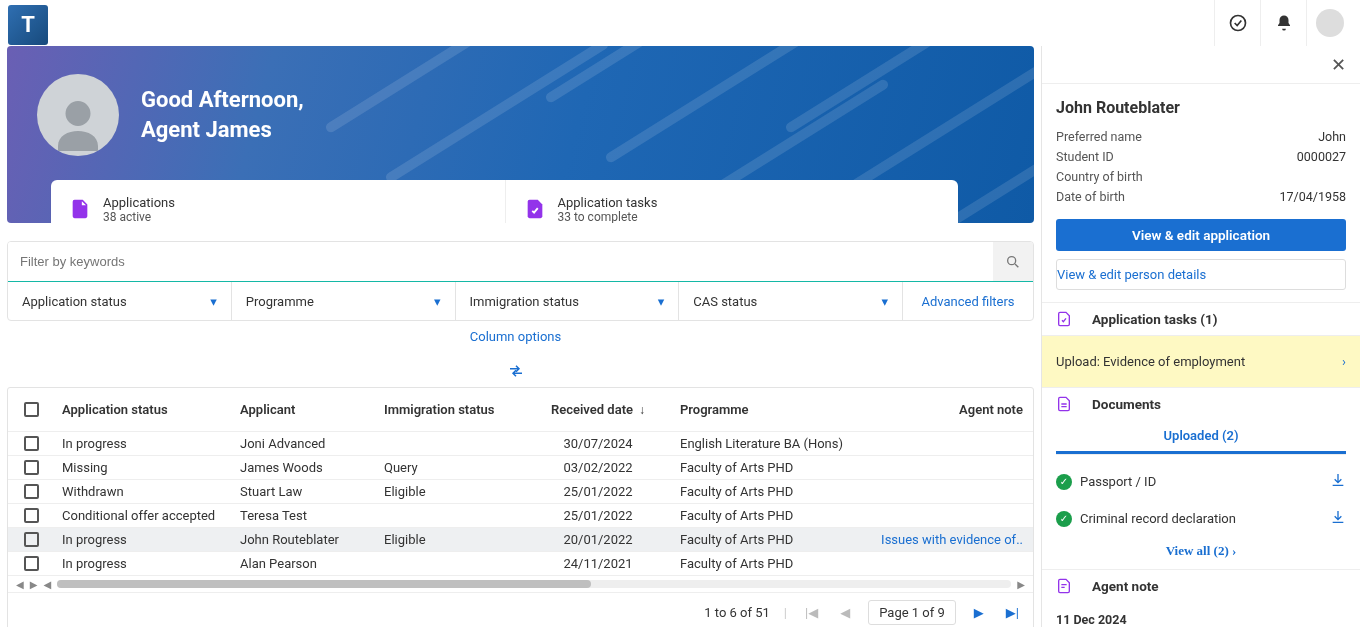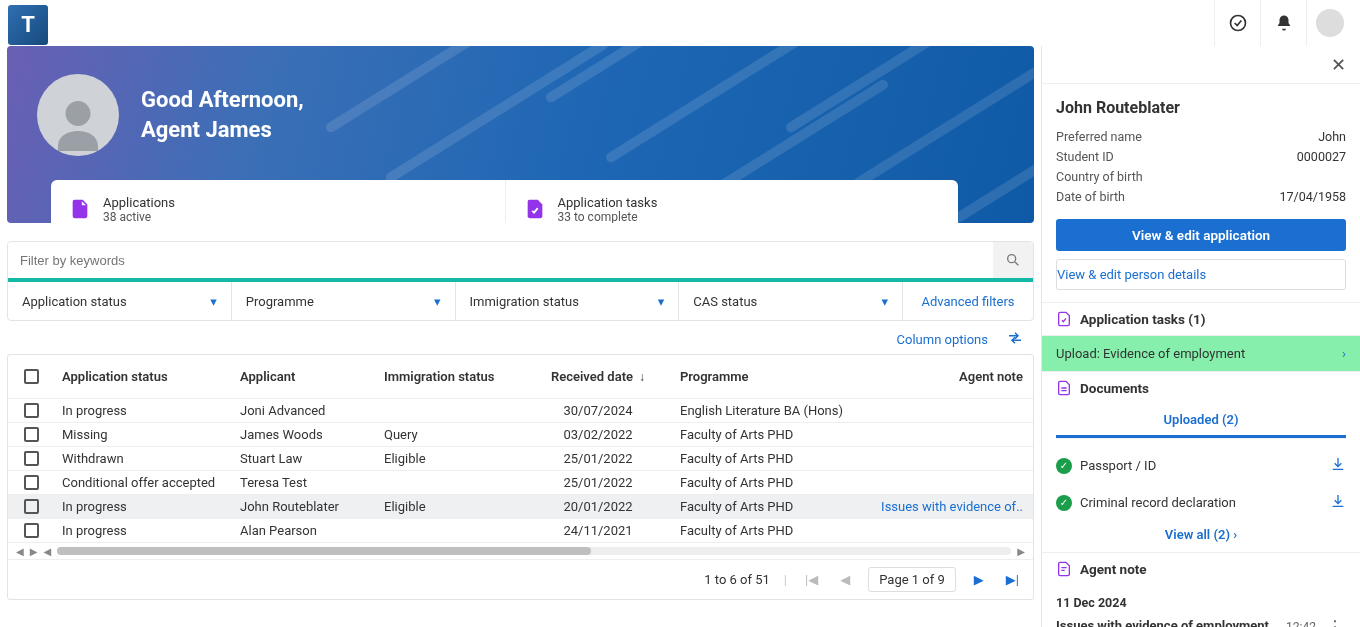--- a/index.html
+++ b/index.html
@@ -107,42 +107,42 @@
   .card-title { font-size: 13px; color:#333; }
   .card-sub { font-size: 12px; color:#555; }
 
   
   .filter-wrap {
     margin-top: 18px;
     border: 1px solid #e3e3e3;
     border-radius: 4px;
     overflow: hidden;
   }
-  .filter-row1 { display:flex; height: 40px; border-bottom:4px solid #14b8a6;}
+  .filter-row1 { display:flex; height: 40px; border-bottom:1px solid #14b8a6;}
   .filter-input {
     flex: 1; border:0; outline:0; padding: 0 12px; font-size: 13px;
   }
   .filter-search {
     width: 40px; background:#f2f2f2; display:flex;align-items:center;justify-content:center;
     cursor: pointer;
   }
   .filter-row2 { display:flex; height: 38px; }
   .fcell {
     flex: 1; display:flex; align-items:center; justify-content:space-between;
     padding: 0 14px; border-right:1px solid #e3e3e3; font-size:13px;
     cursor: pointer;
   }
   .fcell:last-of-type { border-right:0; flex: 0 0 130px; justify-content:center;}
   .chev { color:#1a6fd1; }
   .adv-link { color:#1a6fd1; font-size:13px; cursor:pointer;}
 
   .col-options {
     display:flex; justify-content:flex-end; align-items:center;
     gap: 18px; padding: 8px 10px 4px 0;
-    color:#1a6fd1; font-size:13px;
+    color:#1a6fd1; font-size:13px;flex-direction:column;
   }
   .col-options .swap { cursor:pointer; }
 
   
   .grid {
     border:1px solid #e3e3e3;
     border-radius:3px;
     overflow:hidden;
   }
   .ghead, .grow {
@@ -205,44 +205,44 @@
     margin-top: 8px;
     border:1px solid #ddd; color:#1a6fd1; text-align:left;
     padding: 7px 0; border-radius:3px; font-size:13px; cursor:pointer;
     background:#fff;
   }
   .rp-section {
     border-top:1px solid #eee;
     padding: 10px 14px;
   }
   .rp-section.tight { padding-top:8px; padding-bottom:8px;}
-  .rp-section-title { display:flex; align-items:center; gap:8px; font-weight:700; font-size:13.5px;}
+  .rp-section-title { display:flex; align-items:center; gap:20px; font-weight:700; font-size:13.5px;}
   .rp-task-row {
     border-top:1px solid #eee;
-    padding: 10px 14px;
+    padding: 18px 14px;
     display:flex; justify-content:space-between; align-items:flex-end;
     font-size:13px; color:#333;
-    background:#86efac;
+    background:#fef9c3;
     cursor:pointer;
   }
   .tabs {
     display:flex; margin-top:8px; border-bottom:1px solid #eee;gap:20px;
   }
   .tab {
     flex:1; text-align:center; padding:8px 0; font-size:13px; color:#555; cursor:pointer; font-weight:600;
   }
   .tab.active { color:#1a6fd1; border-bottom:3px solid #1a6fd1;}
   .doc-row {
     padding: 9px 14px;
     display:flex; align-items:center; justify-content:space-between;
     font-size:13px;
   }
   .doc-row .left-d { display:flex; align-items:center; gap:8px;}
   .dl { color:#1a6fd1; cursor:pointer;}
-  .view-all { text-align:center; color:#1a6fd1; font-size:13px; padding:6px 0 10px 0; cursor:pointer; font-weight:600;}
+  .view-all { text-align:center; color:#1a6fd1; font-size:13px; padding:6px 0 10px 0; cursor:pointer; font-weight:600;font-family:Liberation Serif, serif;}
   .note-meta { padding: 10px 14px 4px 14px; font-size:12.5px; font-weight:700; color:#333;}
   .note-block { padding: 4px 14px 10px 14px; }
   .note-title { font-weight:700; font-size:13px;}
   .note-row { display:flex; justify-content:space-between; align-items:flex-start; gap:8px;}
   .note-time { font-size:12px; color:#666; white-space:nowrap;}
   .kebab { font-size:18px; line-height:1; color:#666; cursor:pointer; padding:0 2px;}
 
   .purple { color:#9333ea; }
   .green-badge {
     width:16px;height:16px;border-radius:50%;background:#1b9e4b;

